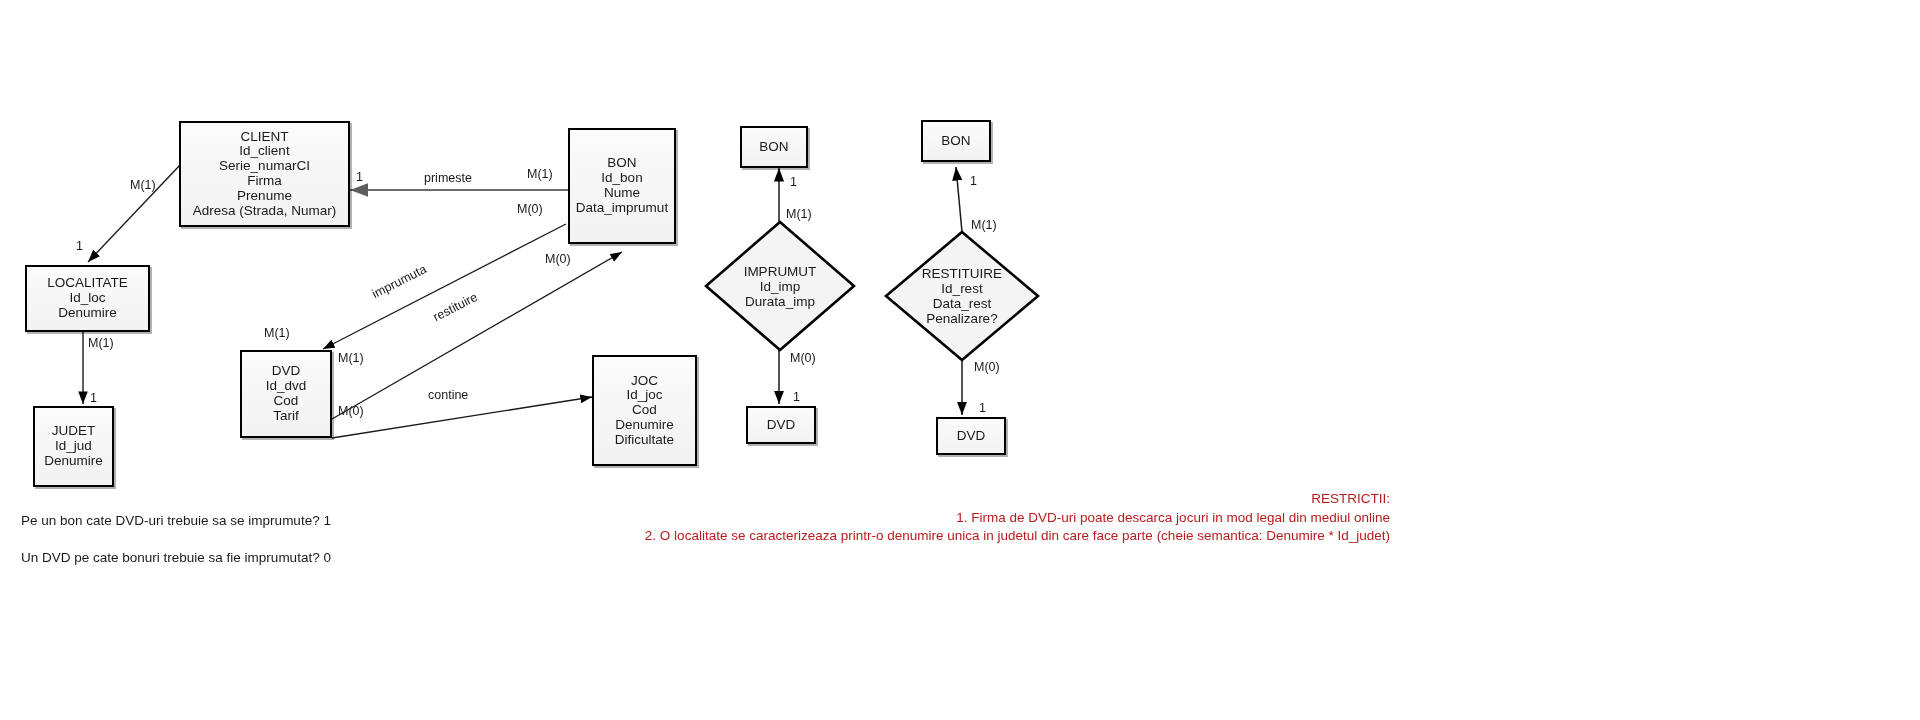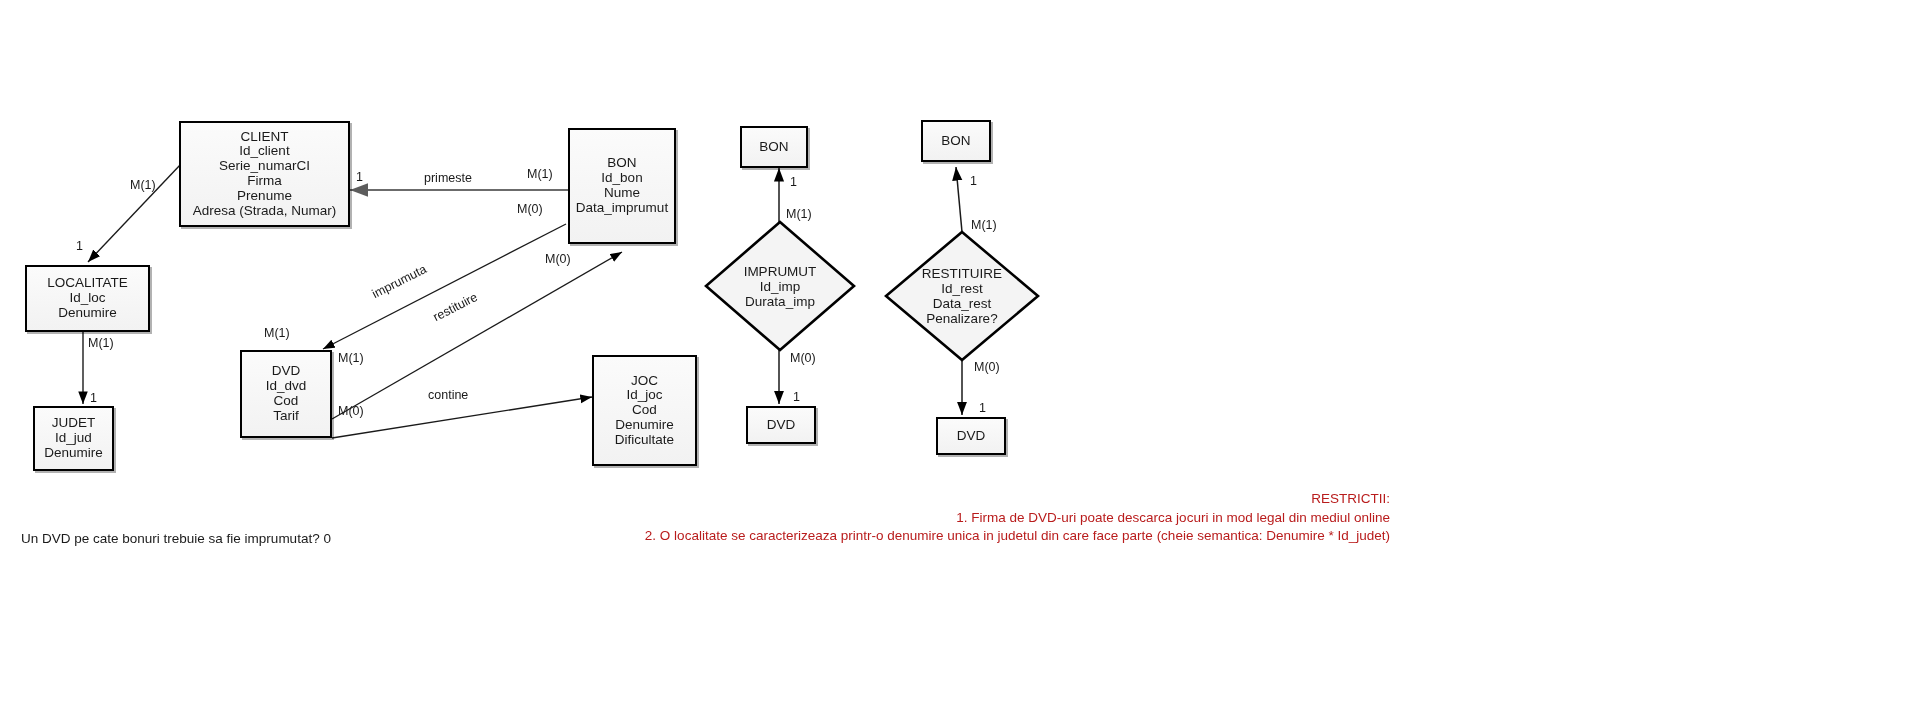--- a/index.html
+++ b/index.html
@@ -167,21 +167,21 @@
     <div class="row">Prenume</div>
     <div class="row">Adresa (Strada, Numar)</div>
   </div>
 
   <div class="entity" style="left:25px; top:265px; width:125px; height:67px;">
     <div class="row">LOCALITATE</div>
     <div class="row">Id_loc</div>
     <div class="row">Denumire</div>
   </div>
 
-  <div class="entity" style="left:33px; top:406px; width:81px; height:65px;">
+  <div class="entity" style="left:33px; top:406px; width:81px; height:81px;">
     <div class="row">JUDET</div>
     <div class="row">Id_jud</div>
     <div class="row">Denumire</div>
   </div>
 
   <div class="entity" style="left:240px; top:350px; width:92px; height:88px;">
     <div class="row">DVD</div>
     <div class="row">Id_dvd</div>
     <div class="row">Cod</div>
     <div class="row">Tarif</div>
@@ -281,20 +281,21 @@
 
   <div class="cap" style="left:970px; top:175px;">1</div>
 
   <div class="cap" style="left:971px; top:219px;">M(1)</div>
 
   <div class="cap" style="left:974px; top:361px;">M(0)</div>
 
   <div class="cap" style="left:979px; top:402px;">1</div>
 
   <div class="qblock" style="left:21px; top:512px;">
+    <div>Pe un bon cate DVD-uri trebuie sa se imprumute? 1</div>
     <div class="qgap"></div>
     <div>Un DVD pe cate bonuri trebuie sa fie imprumutat? 0</div>
   </div>
 
   <div class="restr" style="left:390px; top:490px; width:1000px;">
     <div>RESTRICTII:</div>
     <div>1. Firma de DVD-uri poate descarca jocuri in mod legal din mediul online</div>
     <div>2. O localitate se caracterizeaza printr-o denumire unica in judetul din care face parte (cheie semantica: Denumire * Id_judet)</div>
   </div>
 

